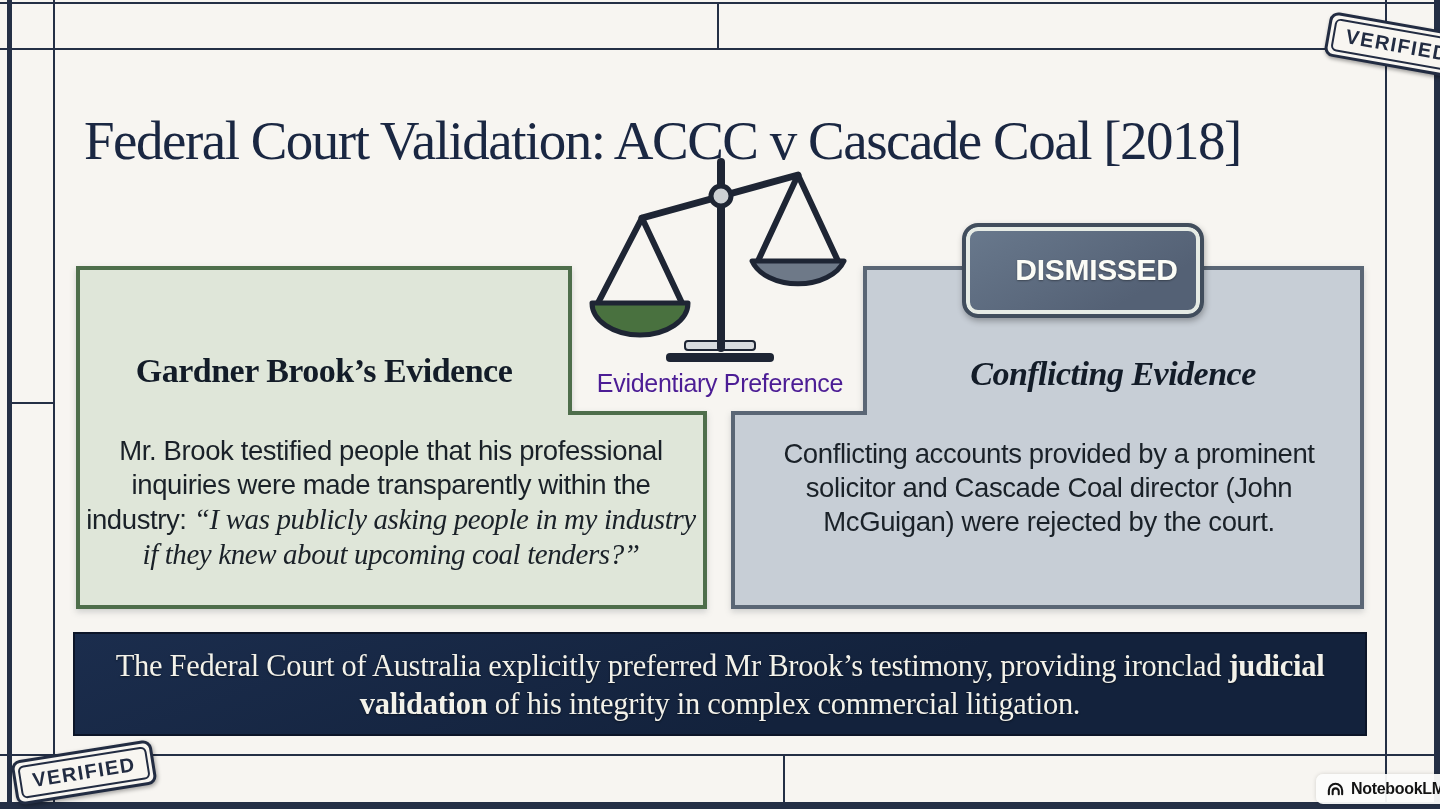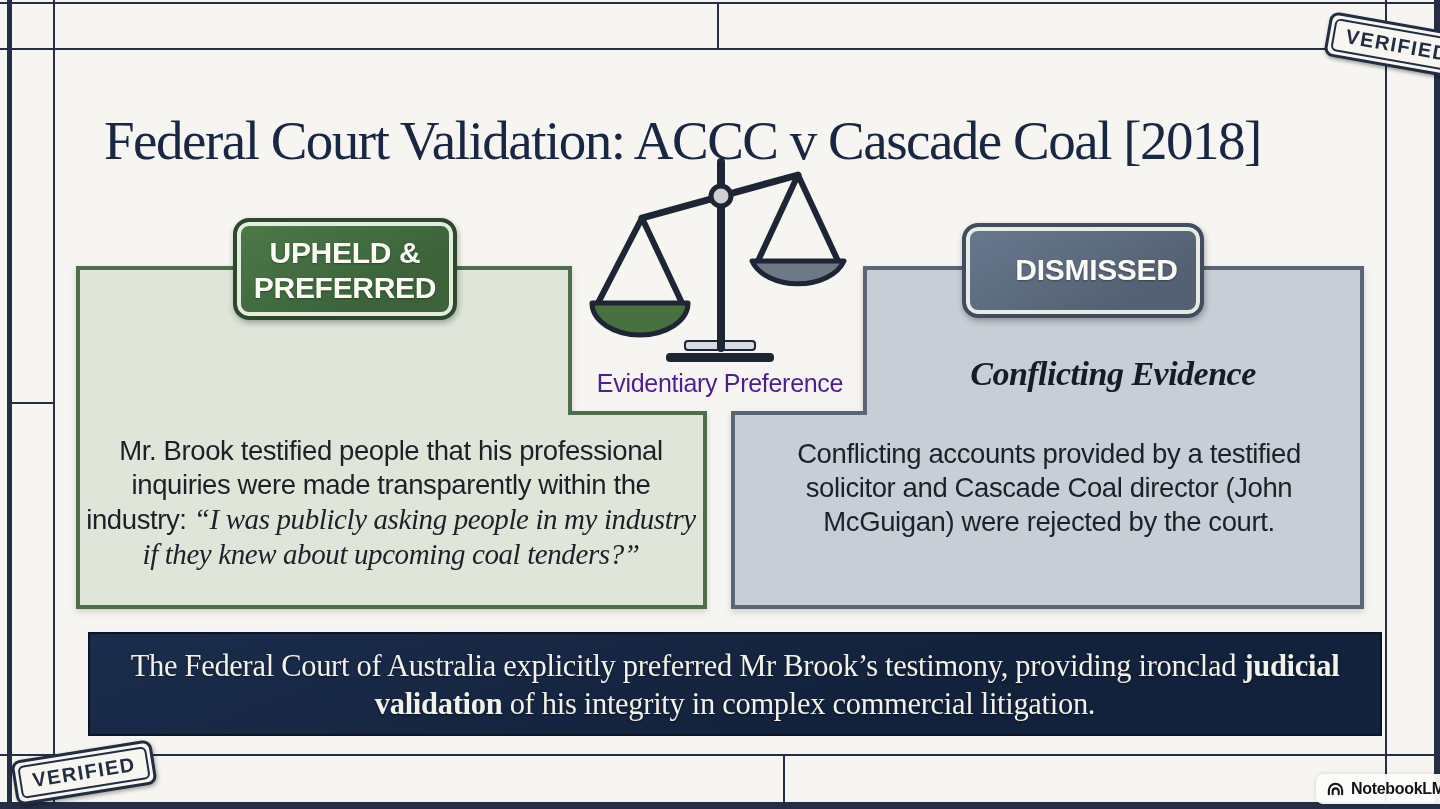--- a/index.html
+++ b/index.html
@@ -19,21 +19,21 @@
   .gl-right{left:1385px;top:0;width:2px;height:809px;}
   .gl-rightband{left:1434px;top:0;width:6px;height:809px;}
   .gl-topdiv{left:717px;top:2px;width:2px;height:48px;}
   .gl-botdiv{left:783px;top:754px;width:2px;height:50px;}
   .gl-lefttick{left:12px;top:402px;width:41px;height:2px;}
 
   
   .title{
     position:absolute;left:84px;top:72px;width:1300px;z-index:4;
     font-family:"Liberation Serif",serif;font-size:55px;font-weight:500;
-    letter-spacing:-1.5px;color:#1a2742;white-space:nowrap;margin-left:20px;
+    letter-spacing:-1.5px;color:#1a2742;white-space:nowrap;
   }
 
   
   .shapes{position:absolute;left:0;top:0;z-index:2;}
   .shapes path{filter:drop-shadow(0 3px 3px rgba(30,40,50,.18));}
 
   
   .badge{
     position:absolute;z-index:6;box-sizing:border-box;border-radius:16px;
     text-align:center;color:#fbfcf6;font-weight:bold;font-size:30px;
@@ -76,21 +76,21 @@
     text-align:center;font-size:25px;color:#4c1d95;letter-spacing:-0.3px;
   }
 
   
   .banner{
     position:absolute;left:73px;top:632px;width:1294px;height:104px;z-index:5;
     box-sizing:border-box;background:linear-gradient(160deg,#1b2d4d 0%,#13223c 60%);
     border:2px solid #0c1528;padding:13px 36px 0;
     text-align:center;color:#f3f2ea;
     font-family:"Liberation Serif",serif;font-size:30.5px;line-height:38px;
-    letter-spacing:-0.3px;text-shadow:0 1px 2px rgba(0,0,0,.5);margin-left:15px;
+    letter-spacing:-0.3px;text-shadow:0 1px 2px rgba(0,0,0,.5);
   }
   .banner b{font-weight:bold;}
 
   
   .stamp{
     position:absolute;z-index:8;background:#f8f6f1;border:3px solid #222c42;
     border-radius:9px;padding:3px;box-shadow:1px 2px 4px rgba(0,0,0,.35);
   }
   .stamp-inner{
     border:2px solid #222c42;border-radius:6px;padding:3px 11px;
@@ -148,27 +148,27 @@
     <line x1="220" y1="23" x2="260" y2="109" stroke="#1e2534" stroke-width="6" stroke-linecap="round"></line>
 
     <path d="M14,151 A48,32 0 0 0 110,151 Z" fill="#49713f" stroke="#1e2534" stroke-width="5" stroke-linejoin="round"></path>
 
     <path d="M174,109 A48,32 0 0 0 266,109 Z" fill="#6e7988" stroke="#1e2534" stroke-width="5" stroke-linejoin="round"></path>
 
     <circle cx="143" cy="44" r="10" fill="#ccd0d4" stroke="#1e2534" stroke-width="5"></circle>
   </svg>
   <div class="scale-caption">Evidentiary Preference</div>
 
-  <div class="badge badge-green">UPHELD &amp; PREFERRED</div>
   <div class="badge badge-gray">DISMISSED</div>
 
+  <div class="panel-heading ph-left">Gardner Brook’s Evidence</div>
   <div class="panel-body pb-left"><span>Mr. Brook testified people that his professional inquiries were made transparently within the industry: </span><span class="pb-quote">“I was publicly asking people in my industry if they knew about upcoming coal tenders?”</span></div>
 
   <div class="panel-heading ph-right">Conflicting Evidence</div>
-  <div class="panel-body pb-right">Conflicting accounts provided by a testified solicitor and Cascade Coal director (John McGuigan) were rejected by the court.</div>
+  <div class="panel-body pb-right">Conflicting accounts provided by a prominent solicitor and Cascade Coal director (John McGuigan) were rejected by the court.</div>
 
   <div class="banner"><span>The Federal Court of Australia explicitly preferred Mr Brook’s testimony, providing ironclad </span><b>judicial validation</b><span> of his integrity in complex commercial litigation.</span></div>
 
   <div class="stamp stamp-tr">
     <div class="stamp-inner">VERIFIED</div>
   </div>
   <div class="stamp stamp-bl">
     <div class="stamp-inner">VERIFIED</div>
   </div>
 

